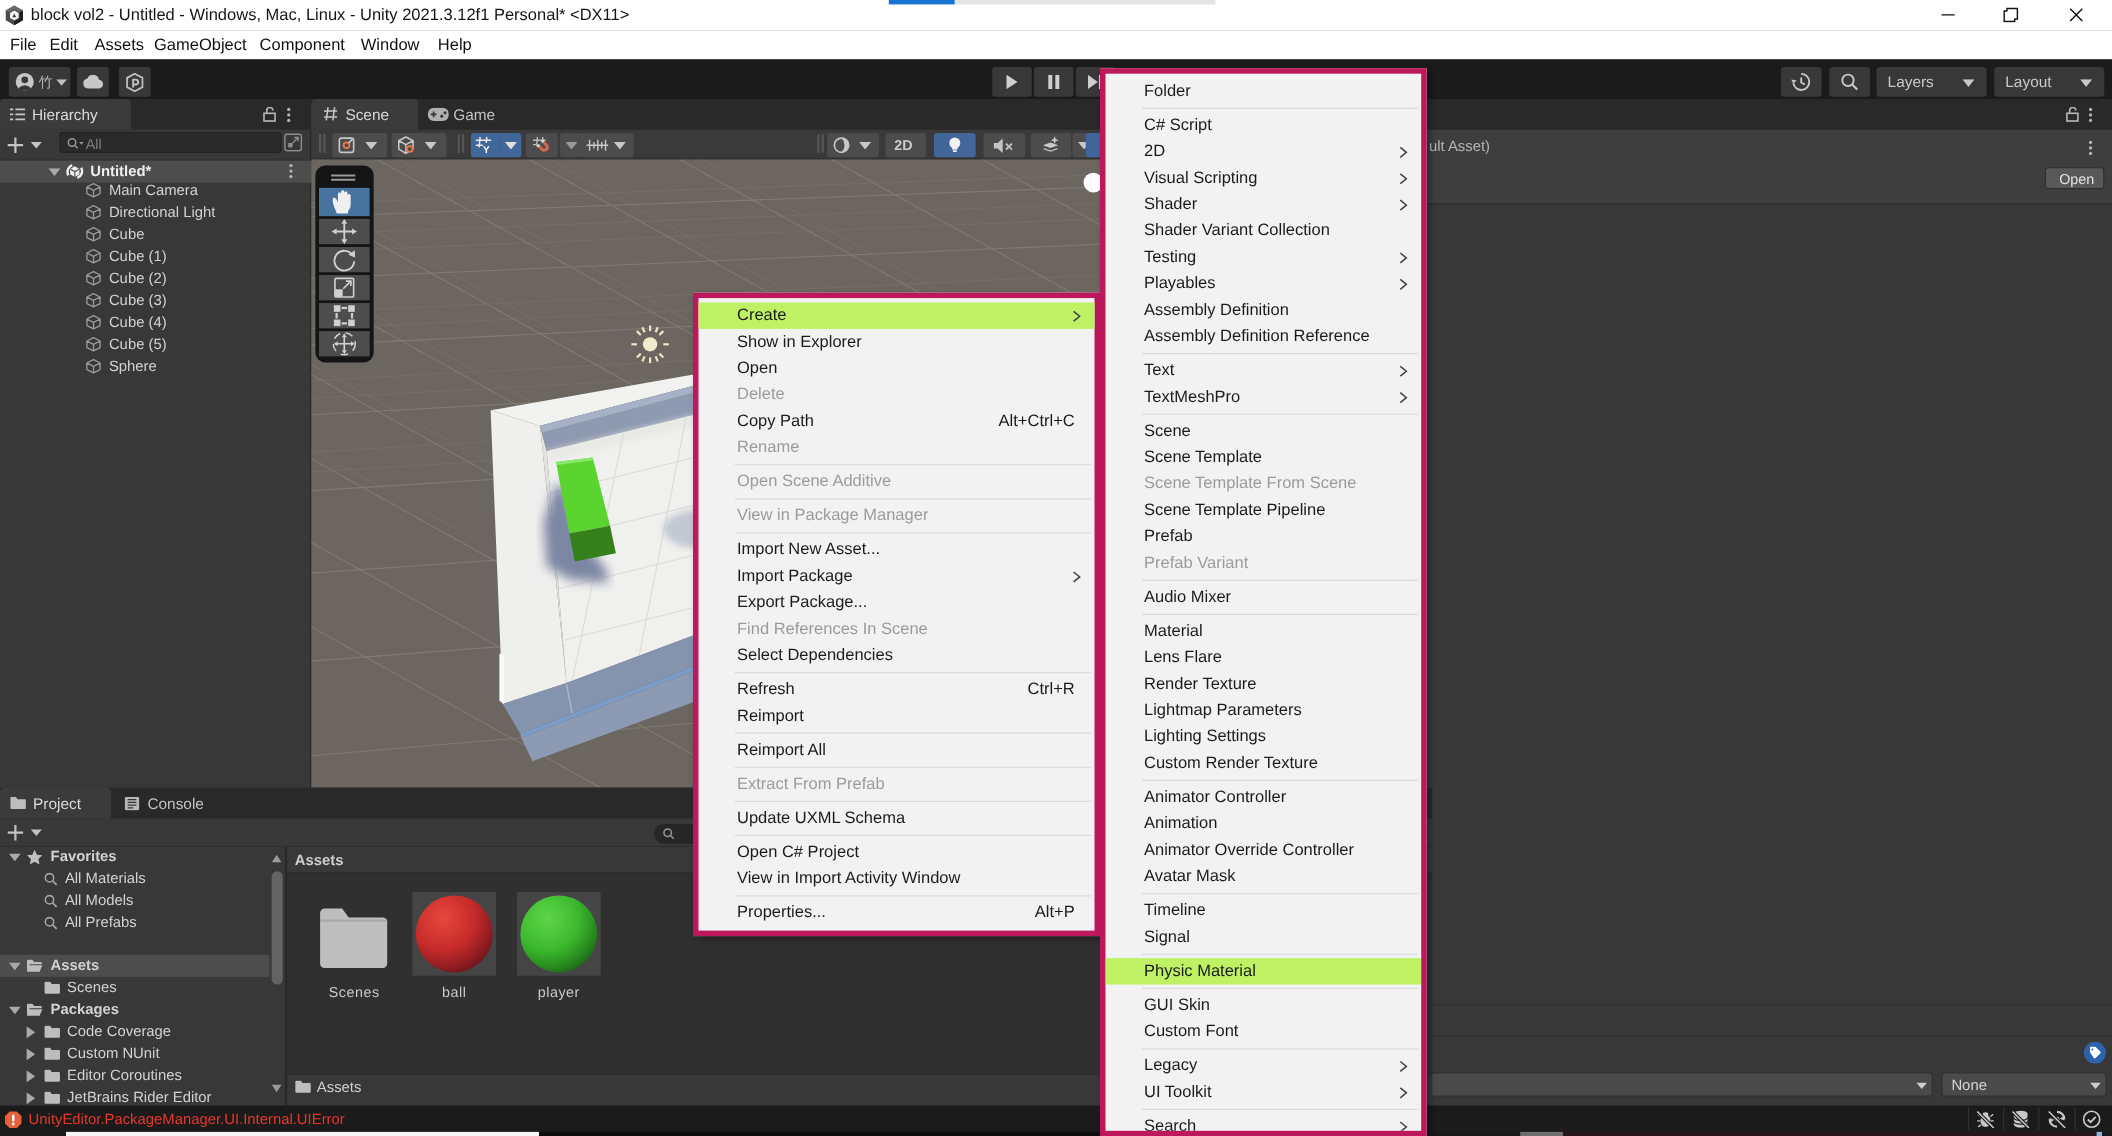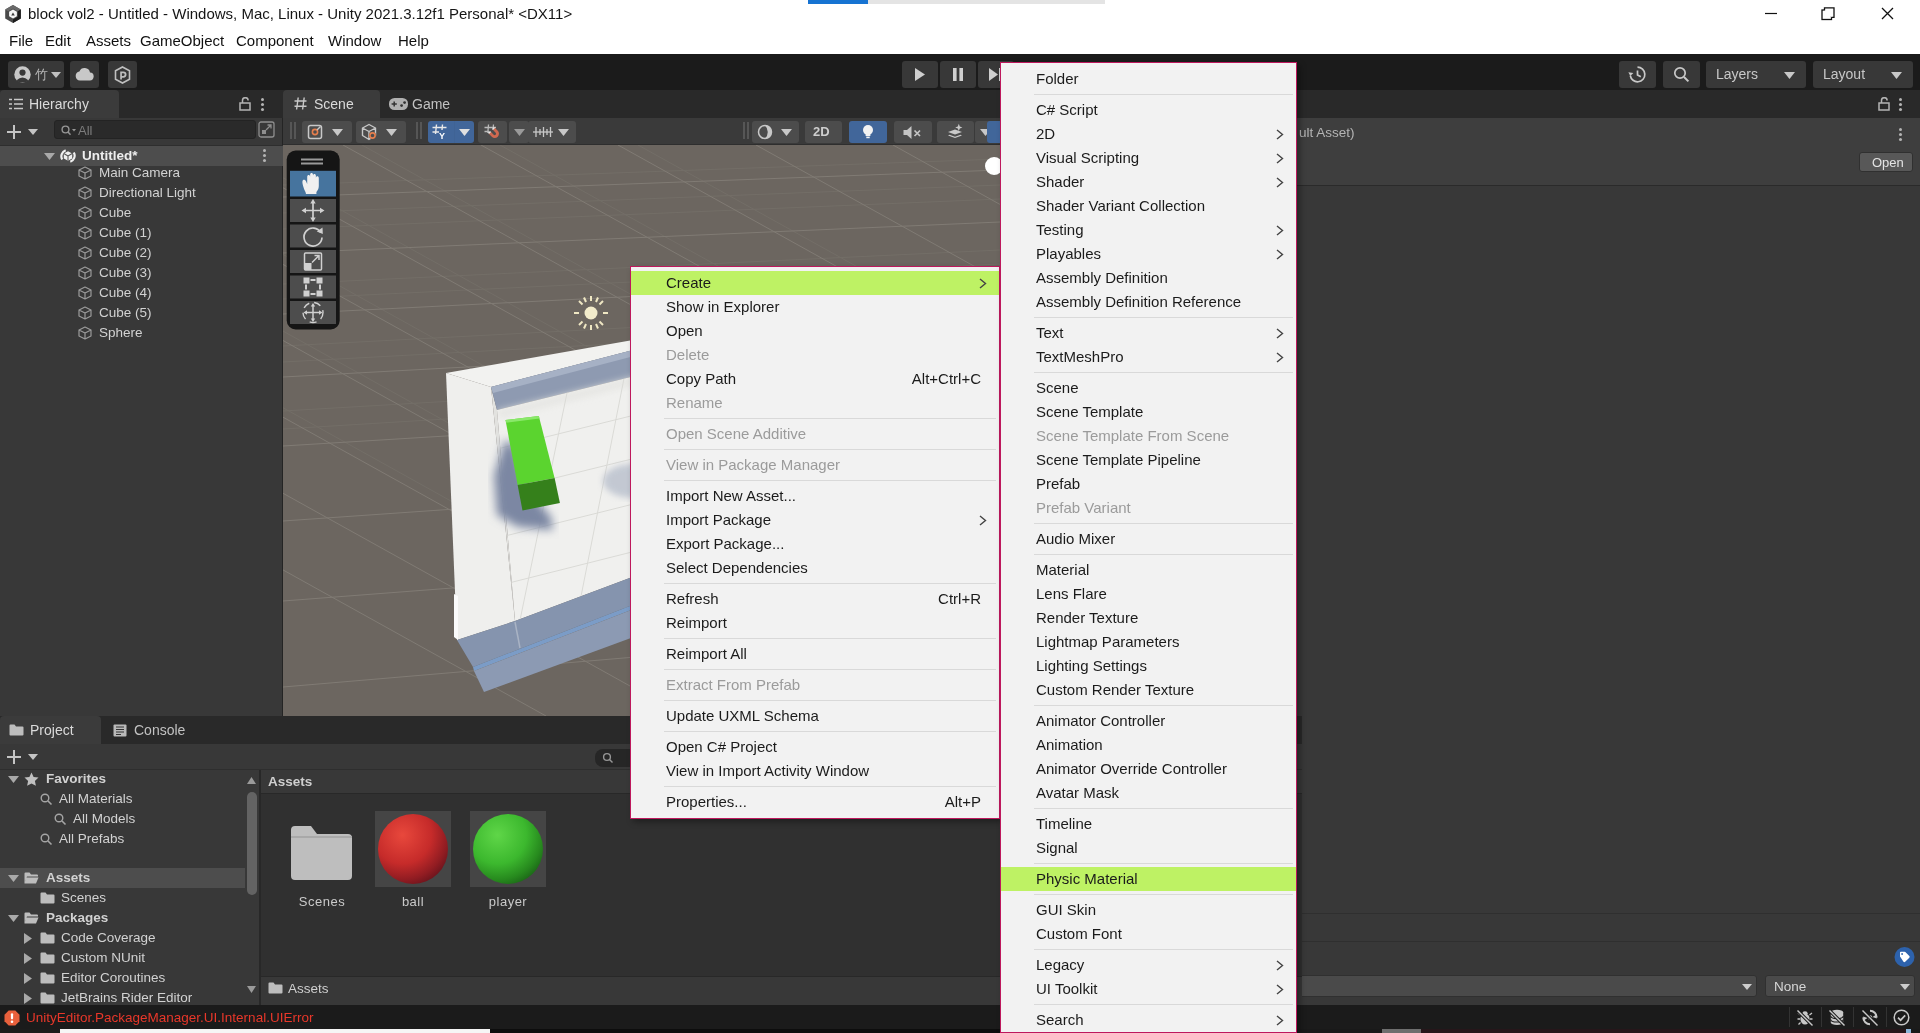--- a/index.html
+++ b/index.html
@@ -8,21 +8,21 @@
   #titlebar{left:0;top:0;width:1920px;height:28px;background:#ffffff;}
   #menubar{left:0;top:28px;width:1920px;height:26px;background:#ffffff;}
   .mitem{position:absolute;top:4px;font-size:15px;color:#101010;}
   #toolbar{left:0;top:54px;width:1920px;height:36px;background:#1b1b1b;}
   .tbtn{position:absolute;background:#383838;border-radius:3px;}
   #tabstrip{left:0;top:90px;width:1920px;height:28px;background:#292929;}
   .tab{position:absolute;top:0;height:28px;background:#3b3b3b;border-radius:4px 4px 0 0;}
   .tabtxt{font-size:14px;color:#dadada;}
   
   .prow{position:absolute;height:20px;line-height:20px;font-size:13px;color:#d2d2d2;white-space:nowrap;text-align:right;}
-  .menu{position:absolute;background:#f2f2f2;border:1px solid #be185d;box-shadow:3px 3px 6px rgba(0,0,0,0.35);box-sizing:border-box;}
+  .menu{position:absolute;background:#f2f2f2;border:5px solid #be185d;box-shadow:3px 3px 6px rgba(0,0,0,0.35);box-sizing:border-box;}
   .mi{position:relative;height:24px;line-height:24px;font-size:15px;color:#1b1b1b;padding-left:35px;white-space:nowrap;}
   .mi.dis{color:#9b9b9b;}
   .mi.hl{background:#bef264;}
   .mi .sc{position:absolute;right:18px;top:0;}
   .mi .ar{position:absolute;right:9px;top:4.5px;width:15px;height:15px;}
   .msep{height:7px;position:relative;}
   .msep:after{content:"";position:absolute;left:33px;right:3px;top:3px;height:1px;background:#d9d9d9;}
 </style>
 </head>
 <body>
@@ -603,21 +603,21 @@
         </svg>
         <span style="position:absolute;left:46px;top:0;font-size:13.5px;font-weight:bold;">Favorites</span>
       </div>
       <div class="prow" style="left:0;top:73px;width:245px;">
         <svg style="position:absolute;left:40px;top:4px" width="13" height="13" viewBox="0 0 13 13">
           <circle cx="5" cy="5" r="3.8" fill="none" stroke="#a5a5a5" stroke-width="1.4"></circle>
           <line x1="8" y1="8" x2="11.5" y2="11.5" stroke="#a5a5a5" stroke-width="1.6"></line>
         </svg>
         <span style="position:absolute;left:59px;top:0;font-size:13.5px;">All Materials</span>
       </div>
-      <div class="prow" style="left:0;top:93px;width:245px;margin-left:14px;">
+      <div class="prow" style="left:0;top:93px;width:245px;">
         <svg style="position:absolute;left:40px;top:4px" width="13" height="13" viewBox="0 0 13 13">
           <circle cx="5" cy="5" r="3.8" fill="none" stroke="#a5a5a5" stroke-width="1.4"></circle>
           <line x1="8" y1="8" x2="11.5" y2="11.5" stroke="#a5a5a5" stroke-width="1.6"></line>
         </svg>
         <span style="position:absolute;left:59px;top:0;font-size:13.5px;">All Models</span>
       </div>
       <div class="prow" style="left:0;top:113px;width:245px;">
         <svg style="position:absolute;left:40px;top:4px" width="13" height="13" viewBox="0 0 13 13">
           <circle cx="5" cy="5" r="3.8" fill="none" stroke="#a5a5a5" stroke-width="1.4"></circle>
           <line x1="8" y1="8" x2="11.5" y2="11.5" stroke="#a5a5a5" stroke-width="1.6"></line>
@@ -816,20 +816,21 @@
     <div class="msep"></div>
     <div class="mi dis">Open Scene Additive</div>
     <div class="msep"></div>
     <div class="mi dis">View in Package Manager</div>
     <div class="msep"></div>
     <div class="mi">Import New Asset...</div>
     <div class="mi">Import Package<svg class="ar" viewBox="0 0 15 15">
         <path d="M5 3 L10.5 7.5 L5 12" fill="none" stroke="#444" stroke-width="1.4"></path>
       </svg></div>
     <div class="mi">Export Package...</div>
+    <div class="mi dis">Find References In Scene</div>
     <div class="mi">Select Dependencies</div>
     <div class="msep"></div>
     <div class="mi">Refresh<span class="sc">Ctrl+R</span></div>
     <div class="mi">Reimport</div>
     <div class="msep"></div>
     <div class="mi">Reimport All</div>
     <div class="msep"></div>
     <div class="mi dis">Extract From Prefab</div>
     <div class="msep"></div>
     <div class="mi">Update UXML Schema</div>

